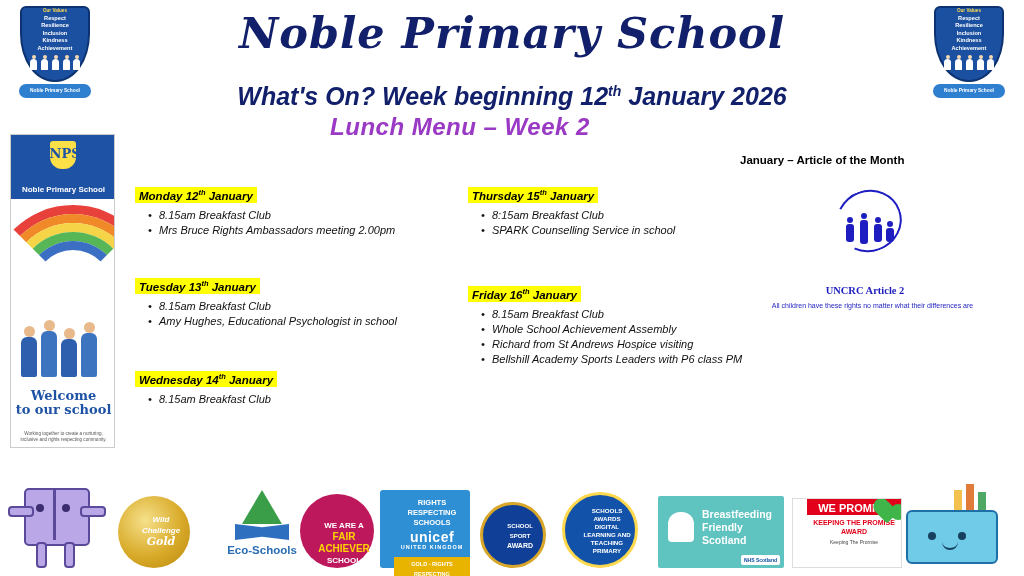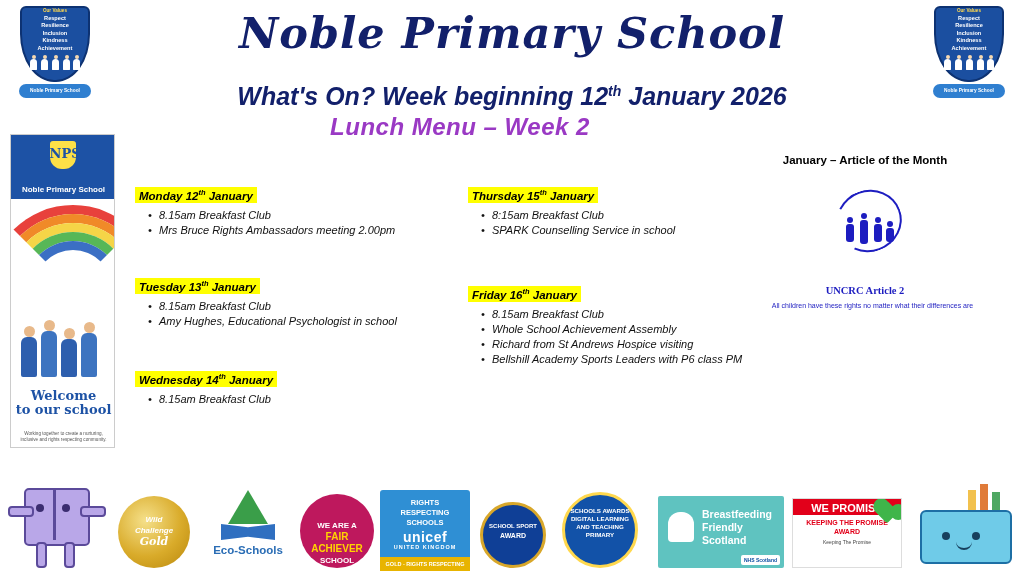--- a/index.html
+++ b/index.html
@@ -249,21 +249,21 @@
     left: -11px;
     top: 0;
     font-size: 11px;
   }
 
   
   .aom-title {
     position: absolute;
     left: 740px; top: 154px;
     width: 250px;
-    text-align: center;
+    text-align: left;
     font-size: 11.5px;
     font-weight: bold;
     color: #000;
   }
   .aom-badge {
     position: absolute;
     left: 828px; top: 188px;
     width: 80px; height: 66px;
   }
   .aom-badge .ring {
@@ -309,21 +309,21 @@
     color: #1d1dc0;
   }
 
   
   .footer {
     position: absolute;
     left: 0; bottom: 0;
     width: 1024px;
     height: 110px;
   }
-  .logo { position: absolute; bottom: 8px; }
+  .logo { position: absolute; bottom: 8px; padding-left: 14px; }
 
   .book-char { left: 8px; width: 96px; height: 88px; }
   .book-char .body {
     position: absolute; left: 16px; top: 8px;
     width: 62px; height: 54px;
     background: #b9a7e8;
     border: 2px solid #5b4a9a;
     border-radius: 5px;
   }
   .book-char .spine {

